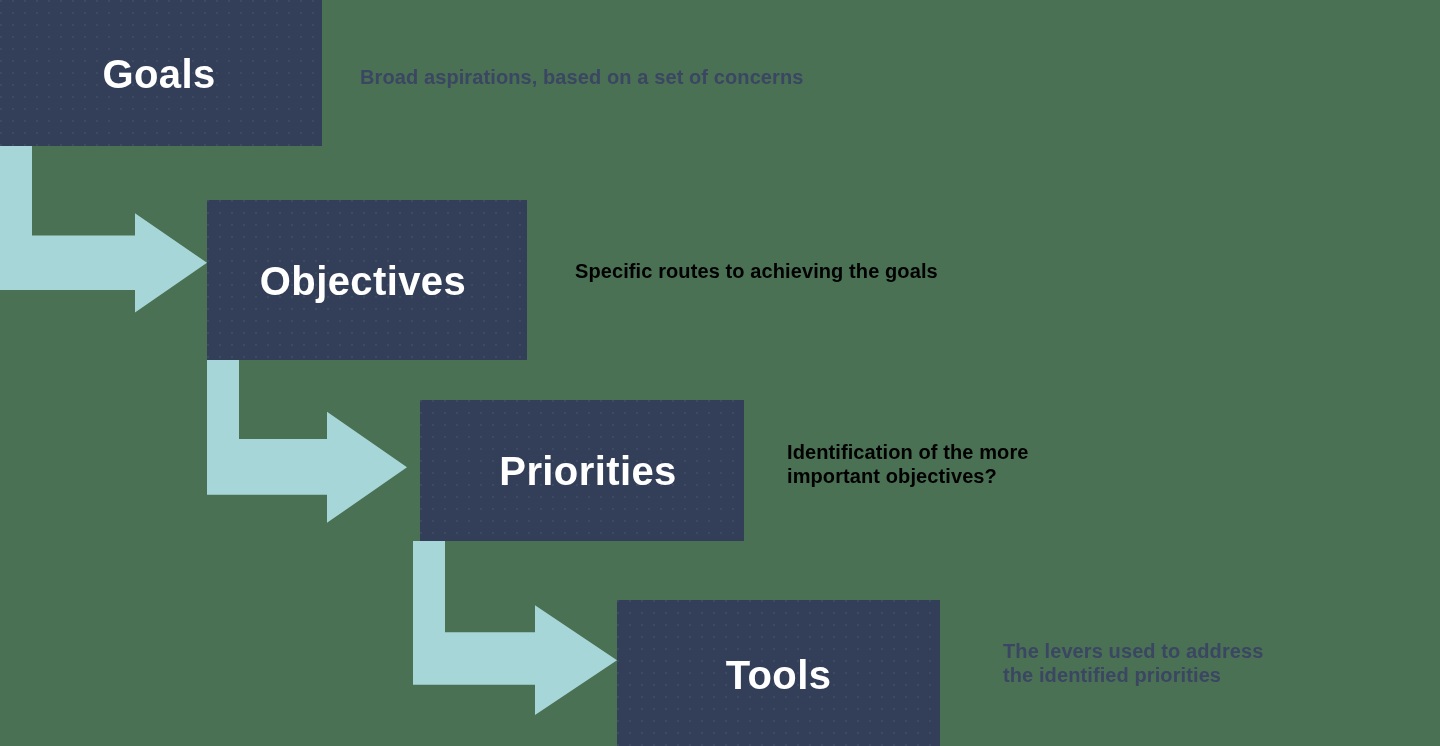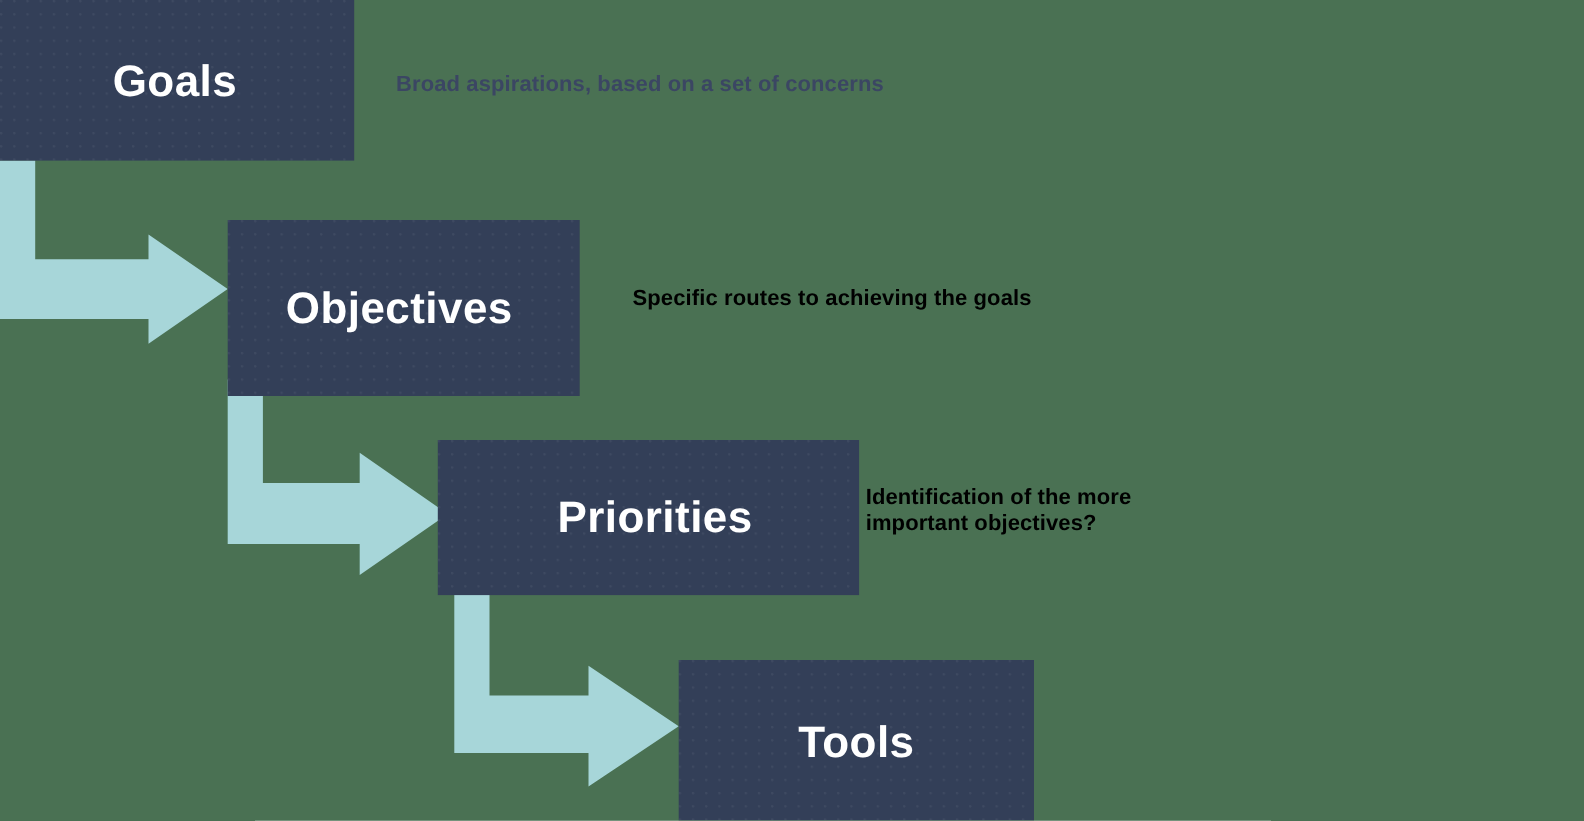--- a/index.html
+++ b/index.html
@@ -37,21 +37,21 @@
     font-weight: 700;
     font-size: 40px;
     letter-spacing: 0.4px;
     line-height: 1;
     white-space: nowrap;
     text-align: center;
   }
 
   #box-goals      { left: 0px;   top: 0px;   width: 322px; height: 146px; }
   #box-objectives { left: 207px; top: 200px; width: 320px; height: 160px; }
-  #box-priorities { left: 398px; top: 400px; width: 383px; height: 141px; }
+  #box-priorities { left: 420px; top: 400px; width: 324px; height: 141px; }
   #box-tools      { left: 617px; top: 600px; width: 323px; height: 146px; }
 
   
   #box-goals .node-label      { transform: translate(-2px, 1px); }
   #box-objectives .node-label { transform: translate(-4px, 1px); }
   #box-priorities .node-label { transform: translate(6px, 0px); }
   #box-tools .node-label      { transform: translate(0px, 2px); }
 
   
   .arrow-svg {
@@ -143,14 +143,16 @@
     <span class="node-label" style="color: rgb(255, 255, 255);">Tools</span>
   </div>
 
   <div id="desc-goals" class="desc" style="color: rgb(59, 70, 99);">Broad aspirations, based on a set of concerns</div>
 
   <div id="desc-objectives" class="desc" style="color: #000000;">Specific routes to achieving the goals</div>
 
   <div id="desc-priorities" class="desc" style="color: #000000;">Identification of the more
 important objectives?</div>
 
+  <div id="desc-tools" class="desc" style="color: rgb(59, 70, 99);">The levers used to address
+the identified priorities</div>
 
 </div>
 
 </body></html>

